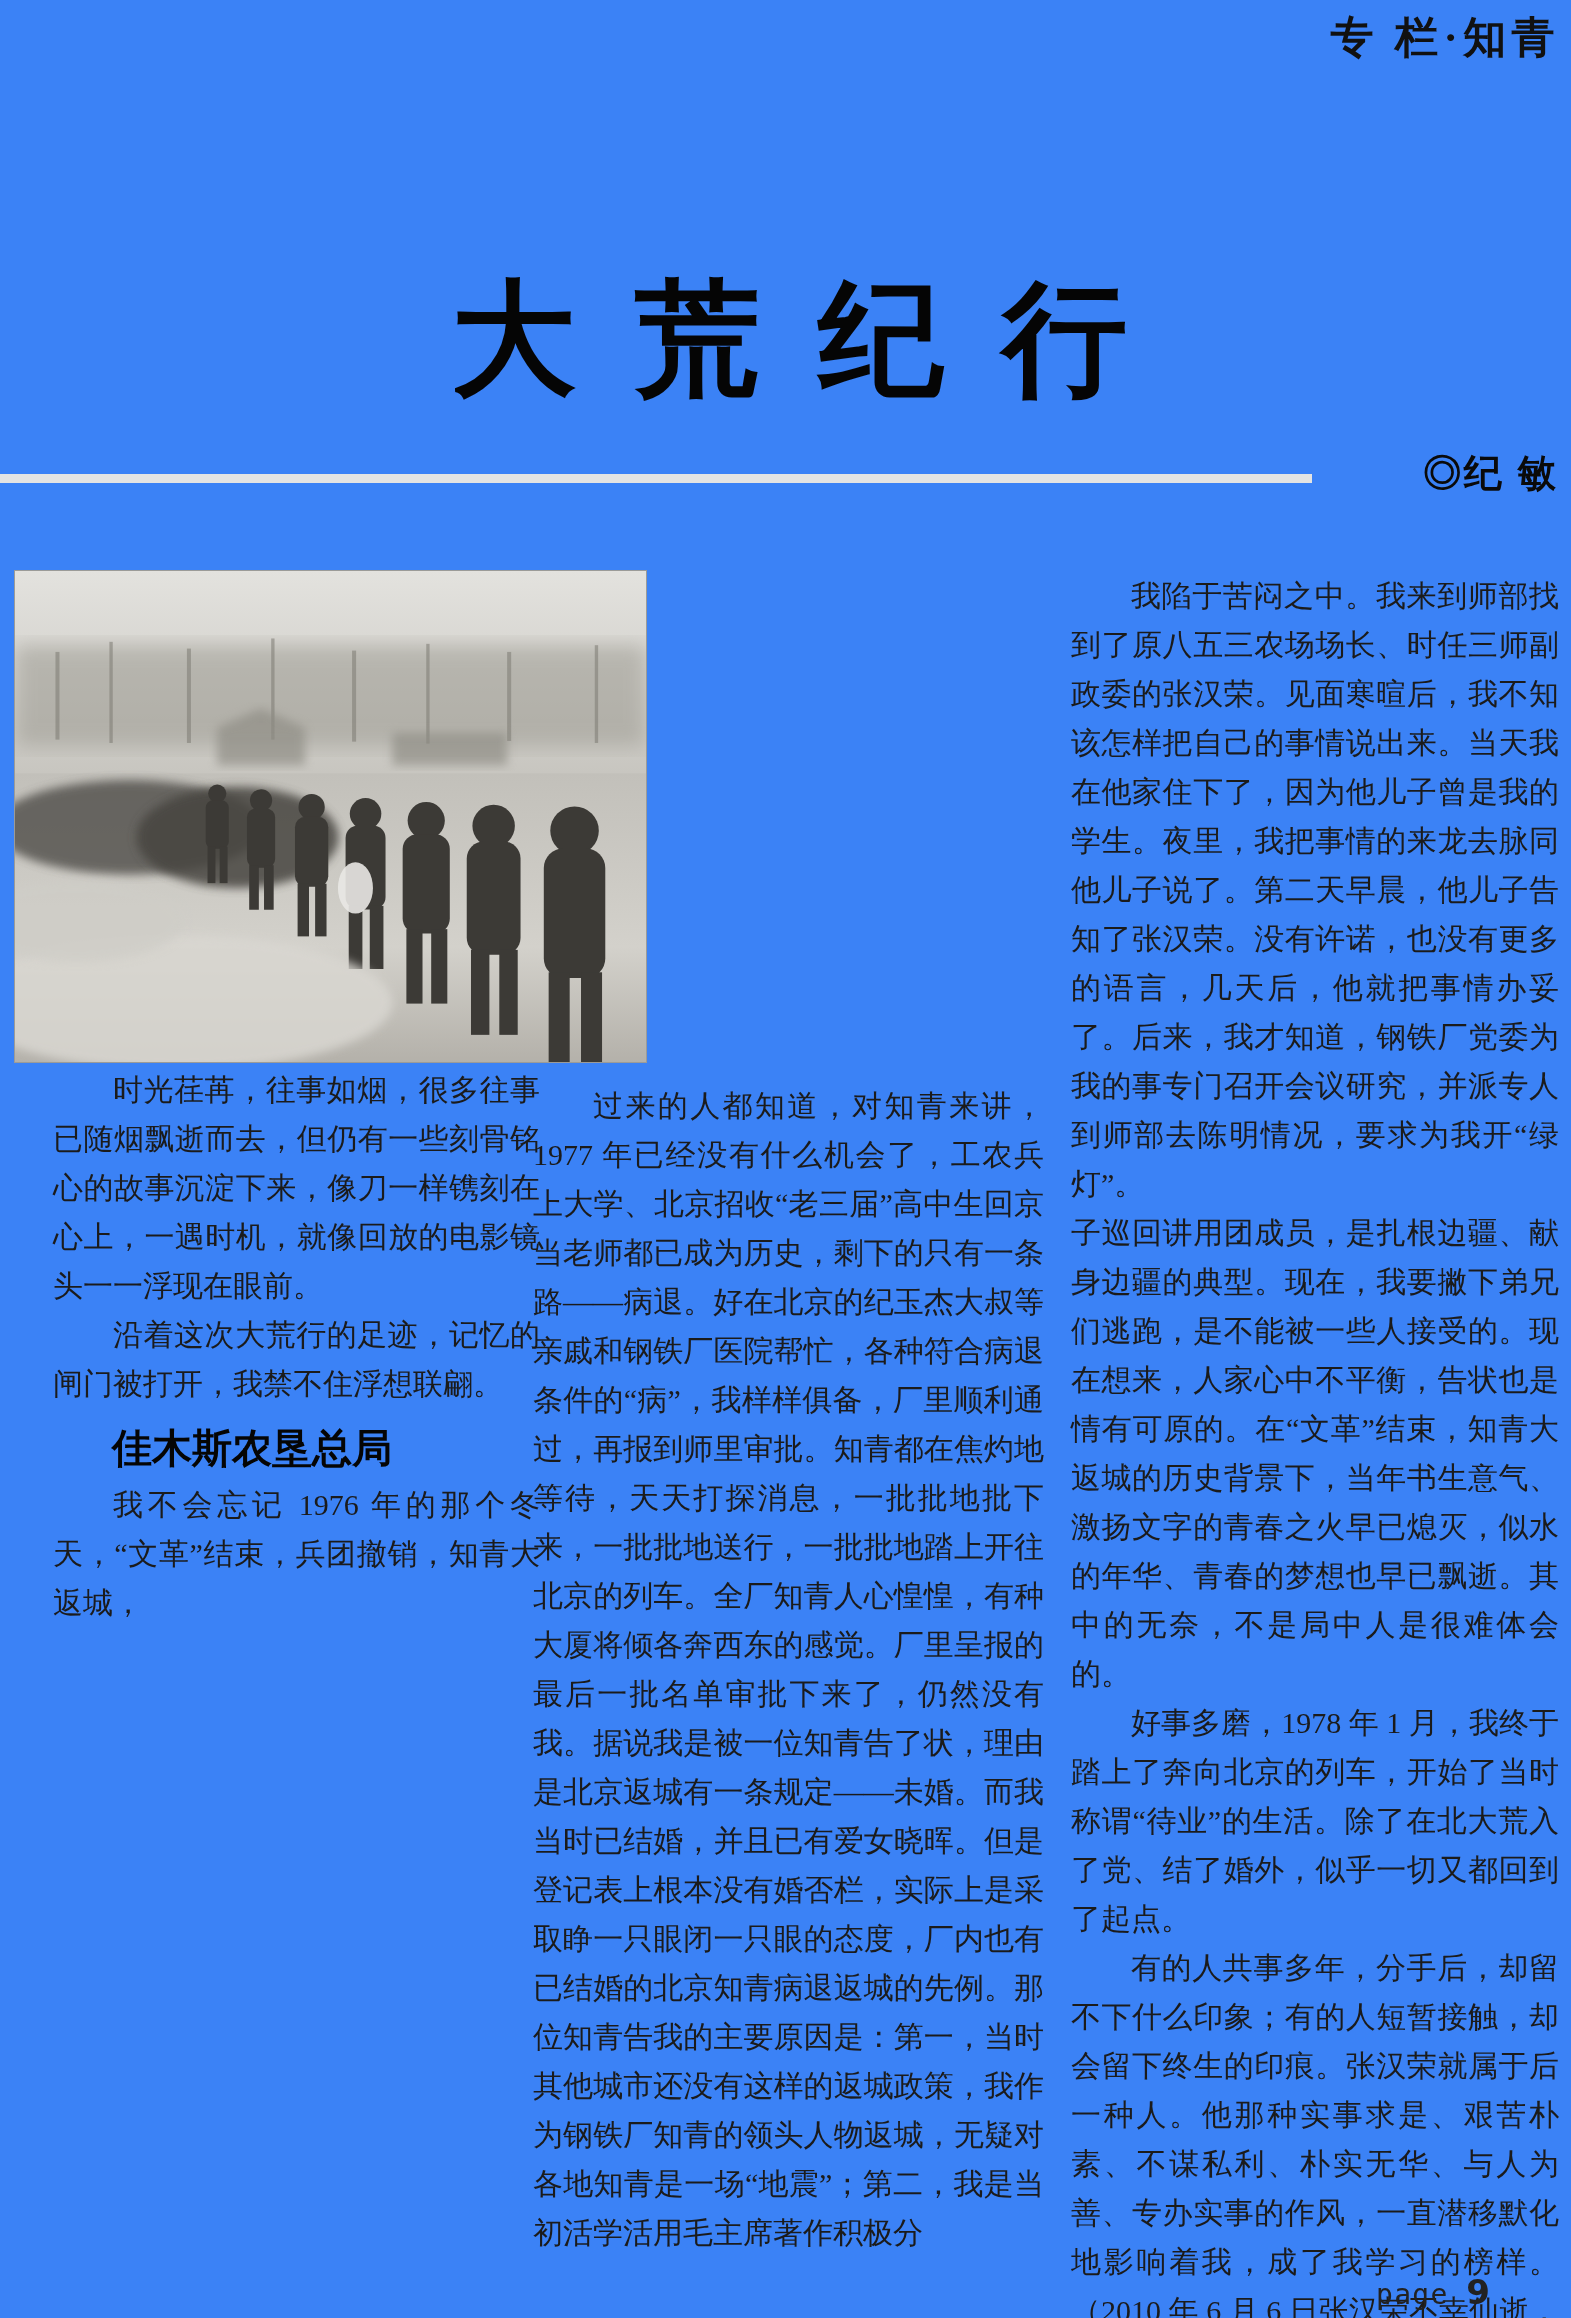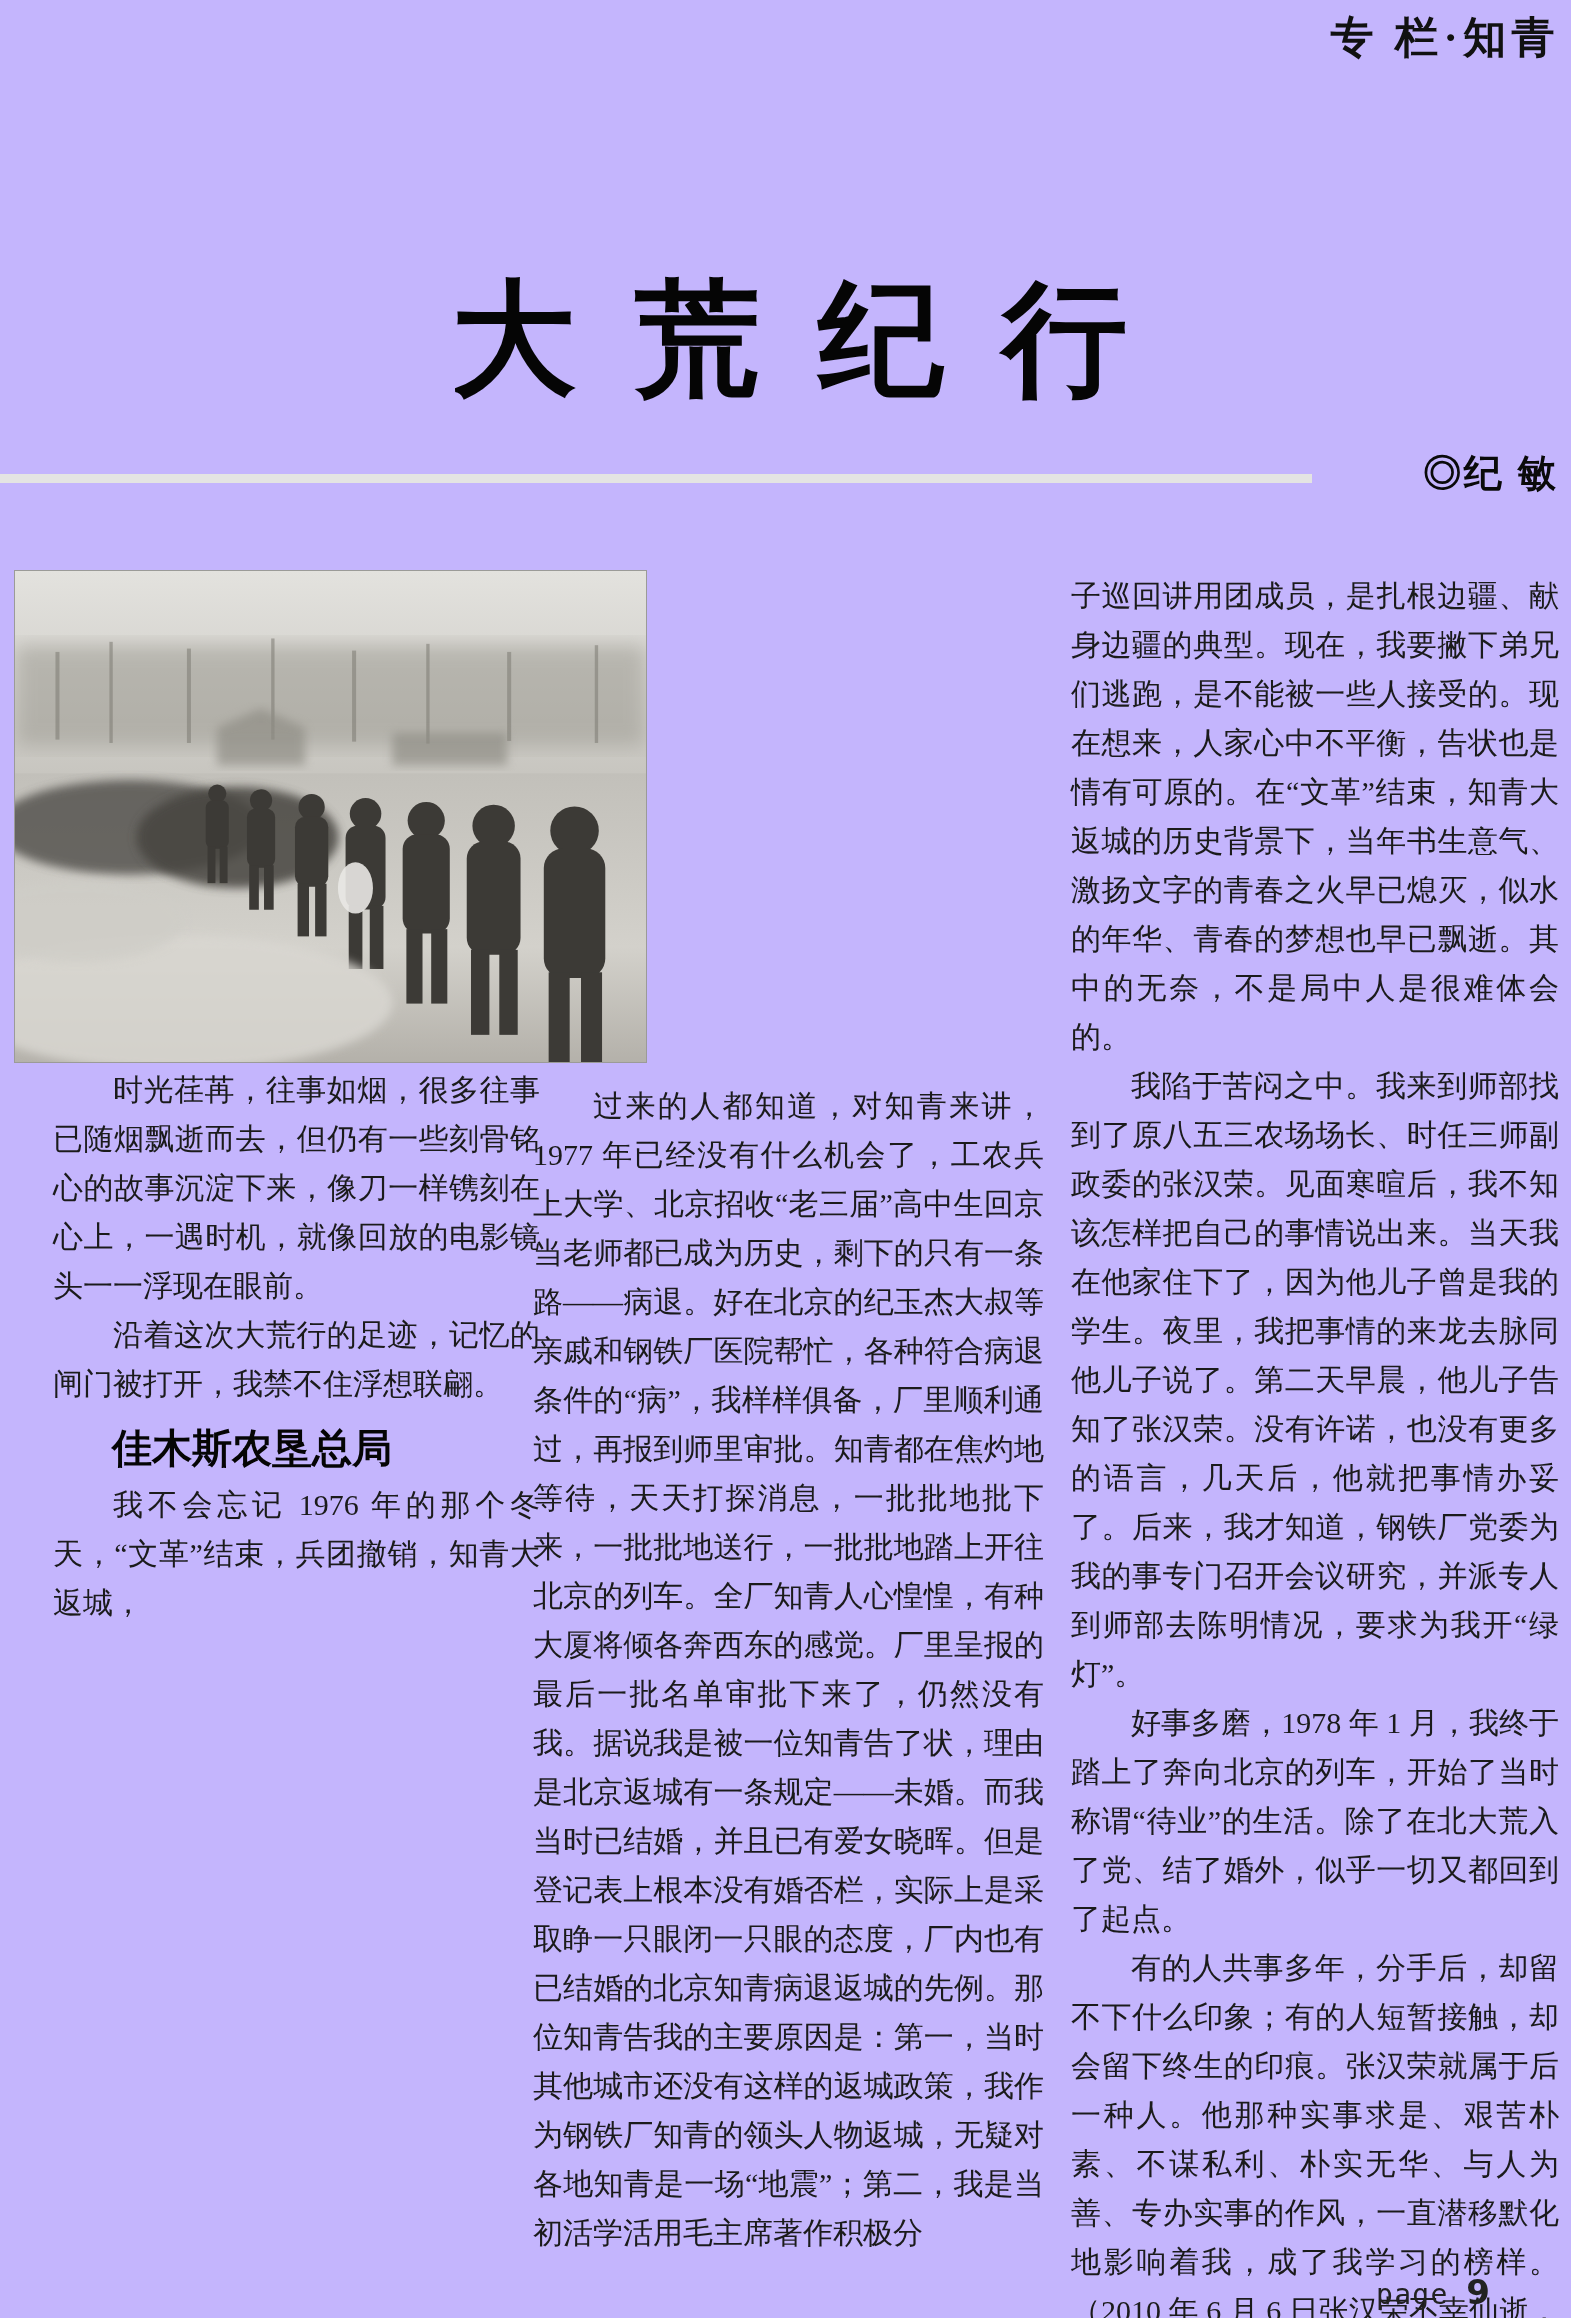--- a/index.html
+++ b/index.html
@@ -1,20 +1,20 @@
 <!DOCTYPE html>
 <html style="font-size:10.8px"><head>
 <meta charset="utf-8">
 <style>
   html,body{margin:0;padding:0;background:#ffffff;}
   .page{
     position:relative;
     width:1572px;
     height:2319px;
-    background:#c4b5fd;
+    background:#3b82f6;
     overflow:hidden;
     font-family:"Liberation Serif", serif;
     color:#1c1c1c;
   }
   .section-header{
     position:absolute;
     top:9.4px; right:12px;
     font-size:43px;
     font-weight:bold;
     letter-spacing:5.4px;
@@ -218,22 +218,22 @@
         <p class="para indent">我不会忘记 1976 年的那个冬天，“文革”结束，兵团撤销，知青大返城，</p>
       </div>
   </div>
 
 
   <div class="col" id="col2-wide">
       <p class="para indent">过来的人都知道，对知青来讲，1977 年已经没有什么机会了，工农兵上大学、北京招收“老三届”高中生回京当老师都已成为历史，剩下的只有一条路——病退。好在北京的纪玉杰大叔等亲戚和钢铁厂医院帮忙，各种符合病退条件的“病”，我样样俱备，厂里顺利通过，再报到师里审批。知青都在焦灼地等待，天天打探消息，一批批地批下来，一批批地送行，一批批地踏上开往北京的列车。全厂知青人心惶惶，有种大厦将倾各奔西东的感觉。厂里呈报的最后一批名单审批下来了，仍然没有我。据说我是被一位知青告了状，理由是北京返城有一条规定——未婚。而我当时已结婚，并且已有爱女晓晖。但是登记表上根本没有婚否栏，实际上是采取睁一只眼闭一只眼的态度，厂内也有已结婚的北京知青病退返城的先例。那位知青告我的主要原因是：第一，当时其他城市还没有这样的返城政策，我作为钢铁厂知青的领头人物返城，无疑对各地知青是一场“地震”；第二，我是当初活学活用毛主席著作积极分</p>
     </div>
 
   <div class="col" id="col3">
+      <p class="para indent">我陷于苦闷之中。我来到师部找到了原八五三农场场长、时任三师副政委的张汉荣。见面寒暄后，我不知该怎样把自己的事情说出来。当天我在他家住下了，因为他儿子曾是我的学生。夜里，我把事情的来龙去脉同他儿子说了。第二天早晨，他儿子告知了张汉荣。没有许诺，也没有更多的语言，几天后，他就把事情办妥了。后来，我才知道，钢铁厂党委为我的事专门召开会议研究，并派专人到师部去陈明情况，要求为我开“绿灯”。</p>
       <p class="para">子巡回讲用团成员，是扎根边疆、献身边疆的典型。现在，我要撇下弟兄们逃跑，是不能被一些人接受的。现在想来，人家心中不平衡，告状也是情有可原的。在“文革”结束，知青大返城的历史背景下，当年书生意气、激扬文字的青春之火早已熄灭，似水的年华、青春的梦想也早已飘逝。其中的无奈，不是局中人是很难体会的。</p>
-      <p class="para indent">我陷于苦闷之中。我来到师部找到了原八五三农场场长、时任三师副政委的张汉荣。见面寒暄后，我不知该怎样把自己的事情说出来。当天我在他家住下了，因为他儿子曾是我的学生。夜里，我把事情的来龙去脉同他儿子说了。第二天早晨，他儿子告知了张汉荣。没有许诺，也没有更多的语言，几天后，他就把事情办妥了。后来，我才知道，钢铁厂党委为我的事专门召开会议研究，并派专人到师部去陈明情况，要求为我开“绿灯”。</p>
       <p class="para indent">好事多磨，1978 年 1 月，我终于踏上了奔向北京的列车，开始了当时称谓“待业”的生活。除了在北大荒入了党、结了婚外，似乎一切又都回到了起点。</p>
       <p class="para indent">有的人共事多年，分手后，却留不下什么印象；有的人短暂接触，却会留下终生的印痕。张汉荣就属于后一种人。他那种实事求是、艰苦朴素、不谋私利、朴实无华、与人为善、专办实事的作风，一直潜移默化地影响着我，成了我学习的榜样。（2010 年 6 月 6 日张汉荣不幸仙逝，我专程从北京赶到佳木斯奔丧，以表达我对老领导</p>
     </div>
 
   <div class="footer">
     <span>page</span><span class="num">9</span>
   </div>
 
 </div>
 

